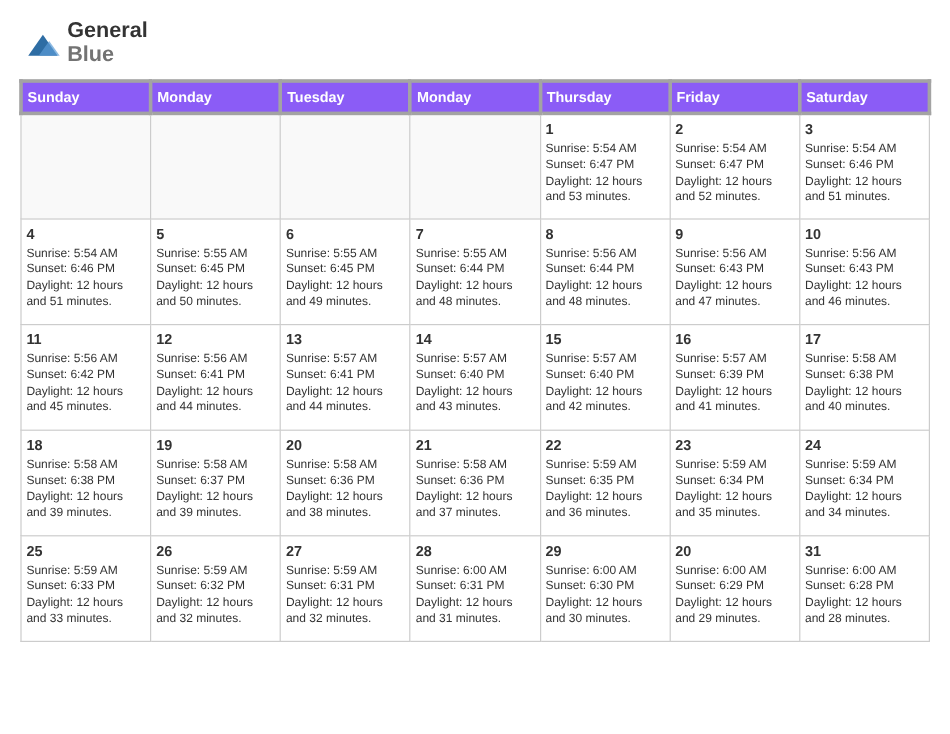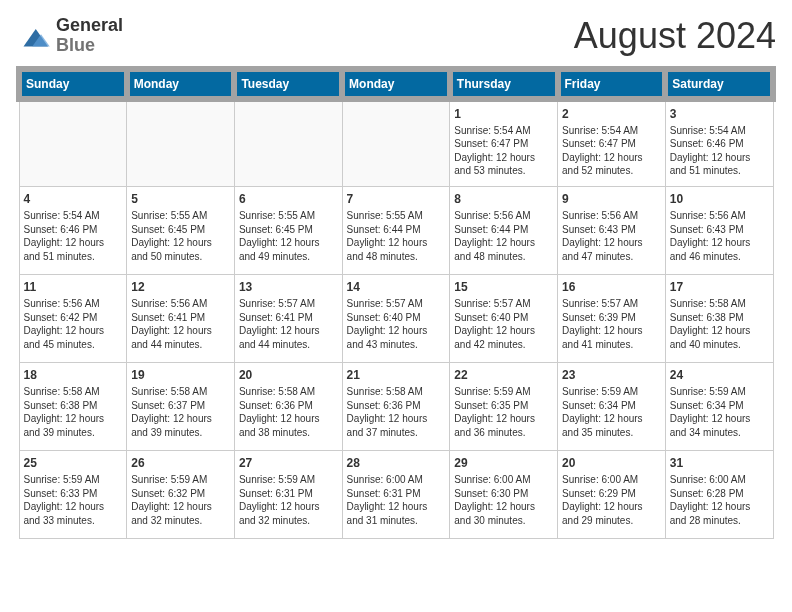--- a/index.html
+++ b/index.html
@@ -46,26 +46,26 @@
     .subtitle {
       font-size: 16px;
       color: #333;
     }
     .calendar {
       width: 100%;
       border-collapse: collapse;
       font-size: 10.5px;
     }
     .calendar thead tr th {
-      background-color: #0369a1;
+      background-color: #8b5cf6;
       color: #fff;
       padding: 5px 4px;
       text-align: left;
       font-size: 12px;
-      border: 6px solid #a3a3a3;
+      border: 3px solid #a3a3a3;
     }
     .calendar tbody tr td {
       vertical-align: top;
       padding: 4px 4px;
       border: 1px solid #ccc;
       width: calc(100% / 7);
       min-height: 80px;
       color: #333;
       line-height: 1.35;
     }
@@ -93,21 +93,20 @@
   <div class="logo">
     <svg class="logo-icon" viewBox="0 0 40 32" xmlns="http://www.w3.org/2000/svg">
       <polygon points="8,28 22,8 36,28" fill="#2e6da4"></polygon>
       <polygon points="18,28 28,14 38,28" fill="#5b9bd5" opacity="0.7"></polygon>
     </svg>
     <div class="logo-text">
       General<br><span>Blue</span>
     </div>
   </div>
   <div class="title-block">
-    <div class="main-title">August 2024</div>
   </div>
 </div>
 
 <table class="calendar">
   <thead>
     <tr>
     <th>Sunday</th>
         <th>Monday</th>
         <th>Tuesday</th>
         <th>Monday</th>

